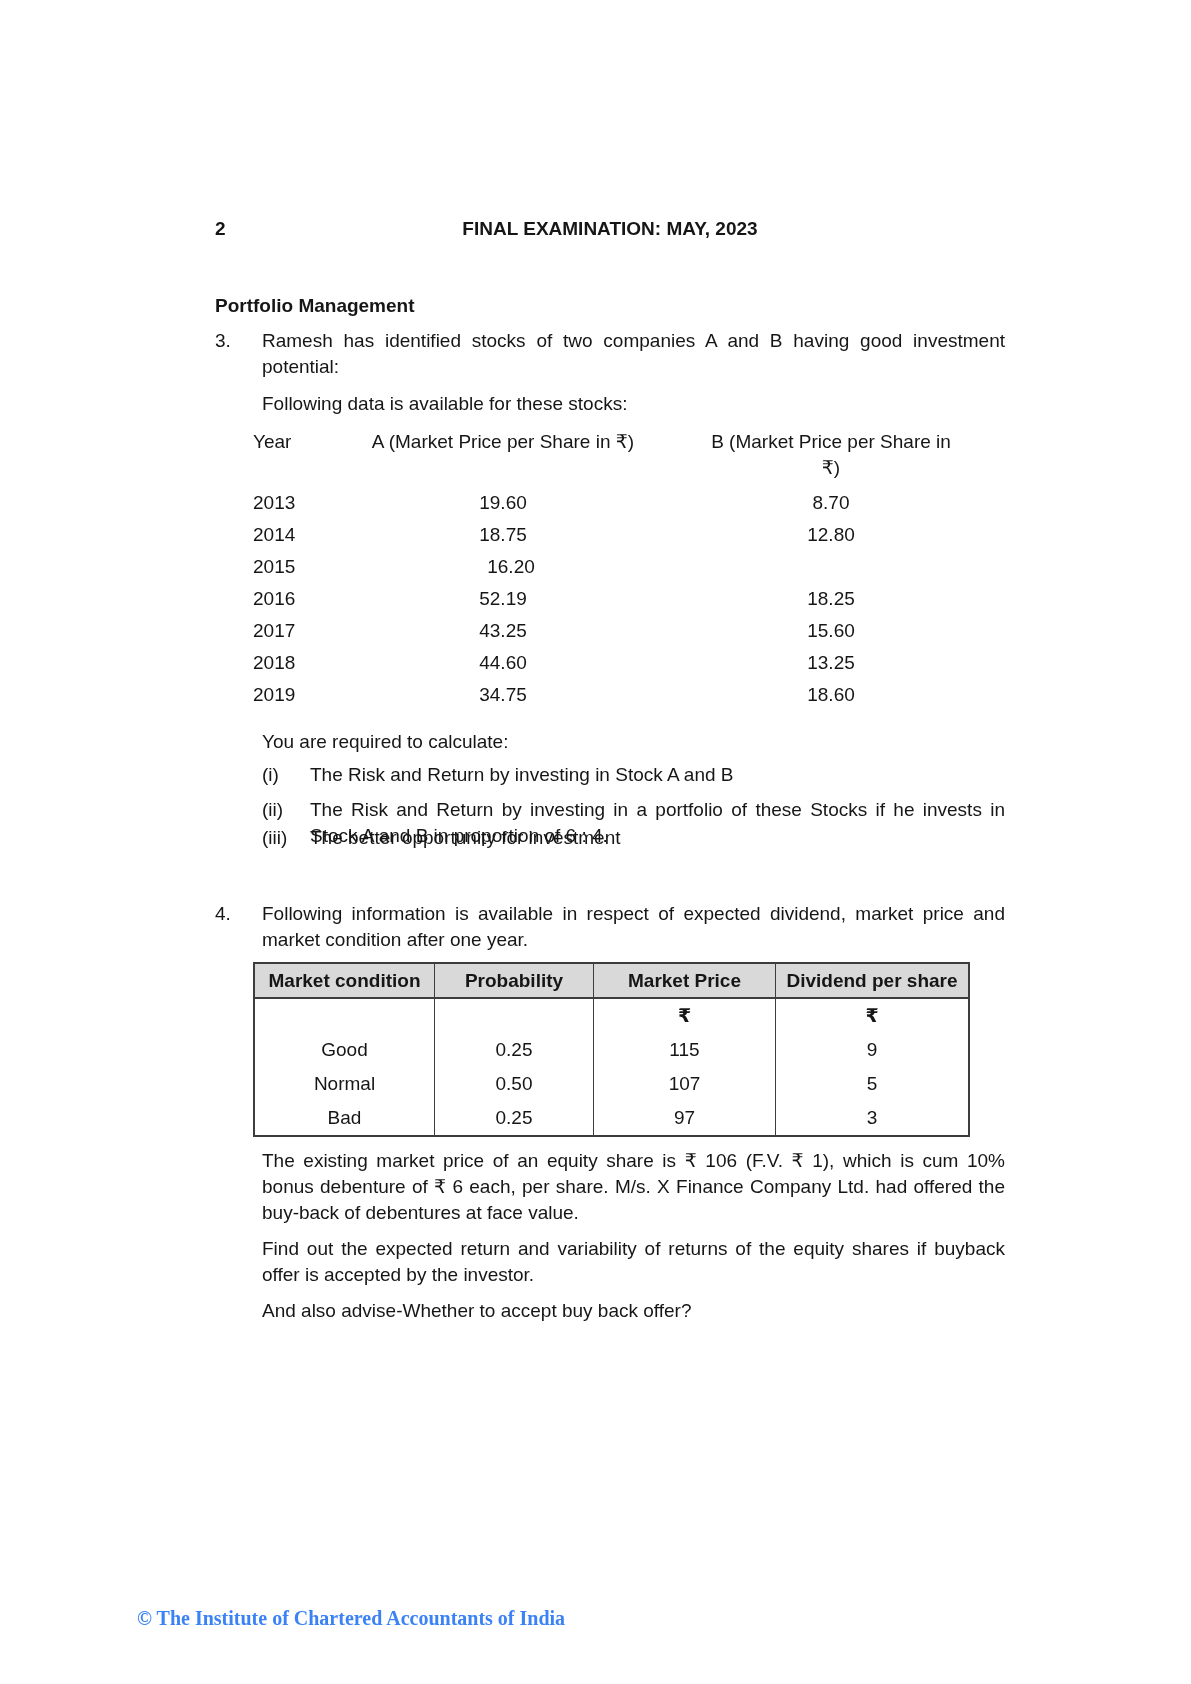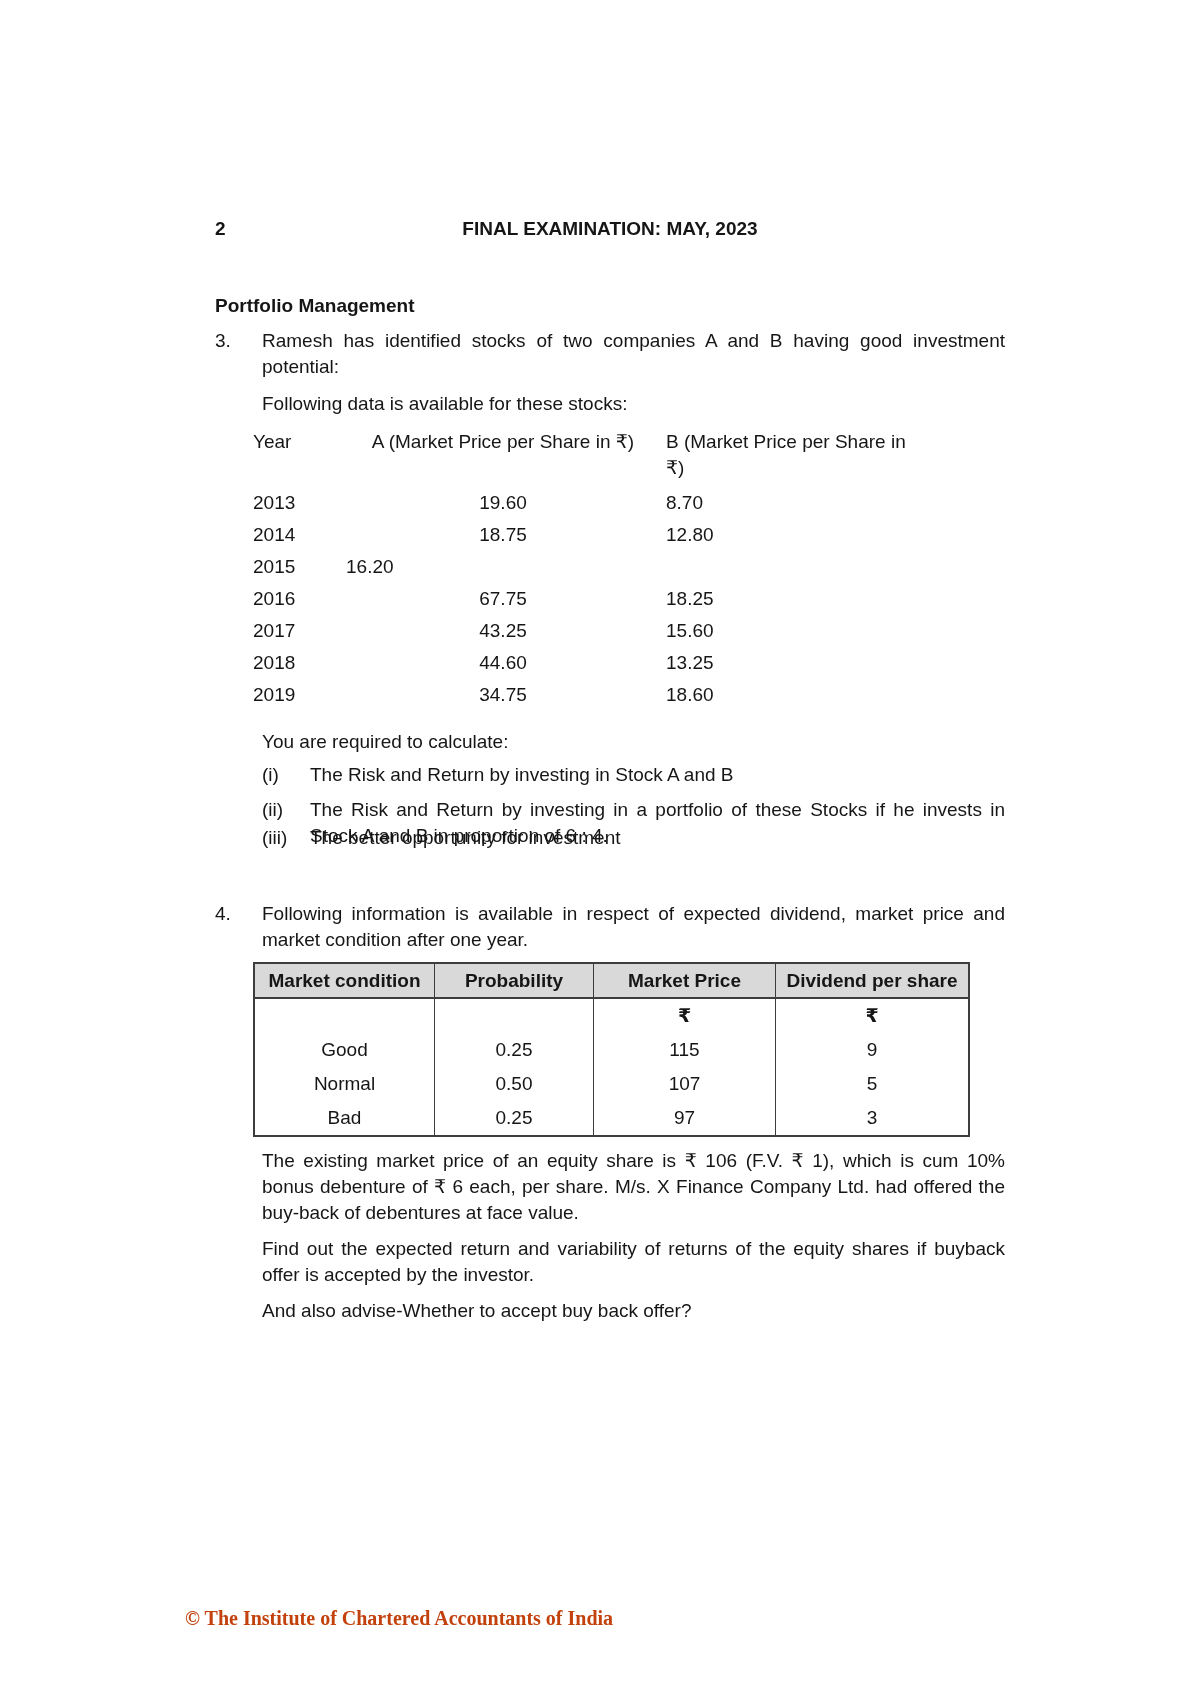--- a/index.html
+++ b/index.html
@@ -29,21 +29,21 @@
   
   .req { display:flex; left:262px; }
   .rlabel { flex:0 0 48px; }
   .rbody { width:695px; }
 
   
   .stock { left:253px; top:429px; width:752px; font-size:19px; }
   .st-head { display:flex; line-height:26px; }
   .st-c1 { width:90px; text-align:left; }
   .st-c2 { width:320px; text-align:center; }
-  .st-c3 { width:330px; margin-left:3px; text-align:left; }
+  .st-c3 { width:330px; margin-left:3px; text-align:center; }
   .st-spacer { height:6px; }
   .st-row { display:flex; height:32px; line-height:32px; }
 
   
   .mkt {
     left:253px; top:962px; width:717px;
     border:2px solid #3d3d3d;
     box-sizing:border-box;
     font-size:19px;
     background:#ffffff;
@@ -55,21 +55,21 @@
   .mc.last { border-right:none; }
   .c1 { width:180px; }
   .c2 { width:159px; }
   .c3 { width:182px; }
   .c4 { width:192px; }
   .rupee { font-weight:bold; }
 
   .footer {
     left:137px; top:1607px;
     font-family:"Liberation Serif","DejaVu Serif",serif;
-    font-weight:bold; font-size:20px; color:#c2410c;margin-left:48px;
+    font-weight:bold; font-size:20px; color:#3b82f6;
   }
 </style>
 </head>
 <body>
 
 <div class="page">
 
   <div class="abs hdr">
     <span class="pnum">2</span>
     <div class="title">FINAL EXAMINATION: MAY, 2023</div>
@@ -103,21 +103,21 @@
       <div class="st-c1">2014</div>
       <div class="st-c2">18.75</div>
       <div class="st-c3">12.80</div>
     </div>
     <div class="st-row">
       <div class="st-c1">2015</div>
       <div class="st-c3">16.20</div>
     </div>
     <div class="st-row">
       <div class="st-c1">2016</div>
-      <div class="st-c2">67.75</div>
+      <div class="st-c2">52.19</div>
       <div class="st-c3">18.25</div>
     </div>
     <div class="st-row">
       <div class="st-c1">2017</div>
       <div class="st-c2">43.25</div>
       <div class="st-c3">15.60</div>
     </div>
     <div class="st-row">
       <div class="st-c1">2018</div>
       <div class="st-c2">44.60</div>

